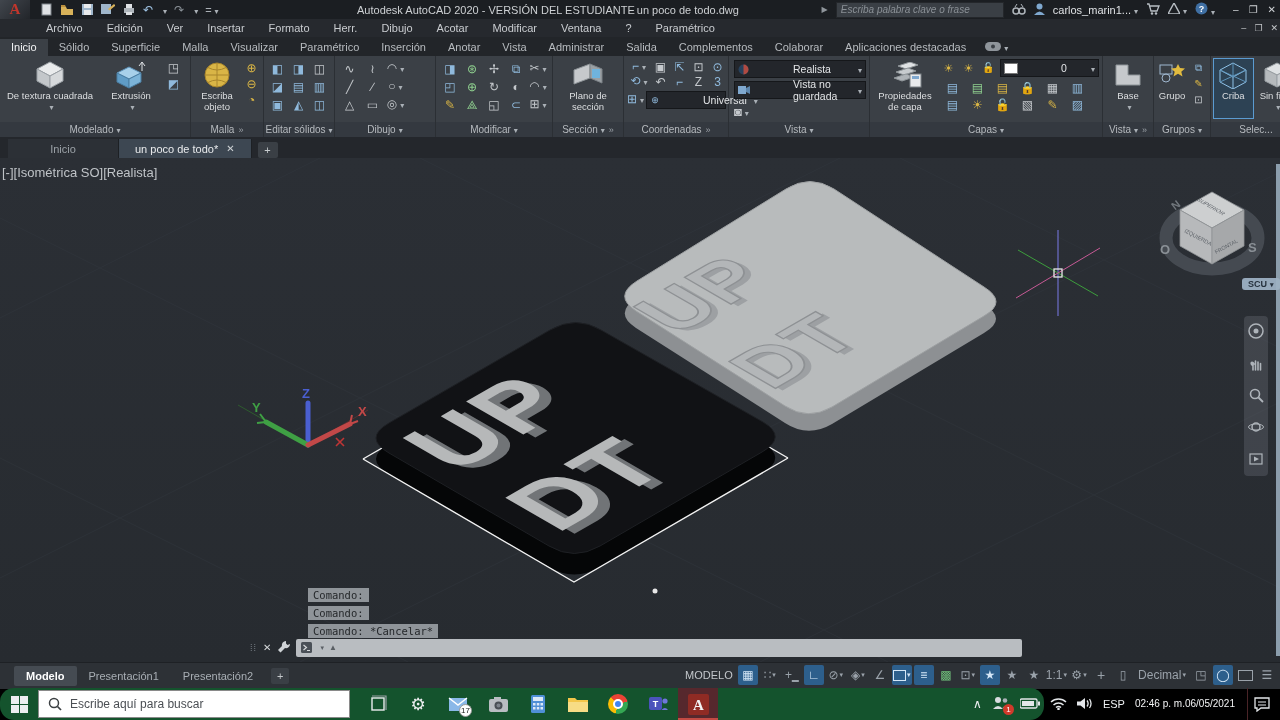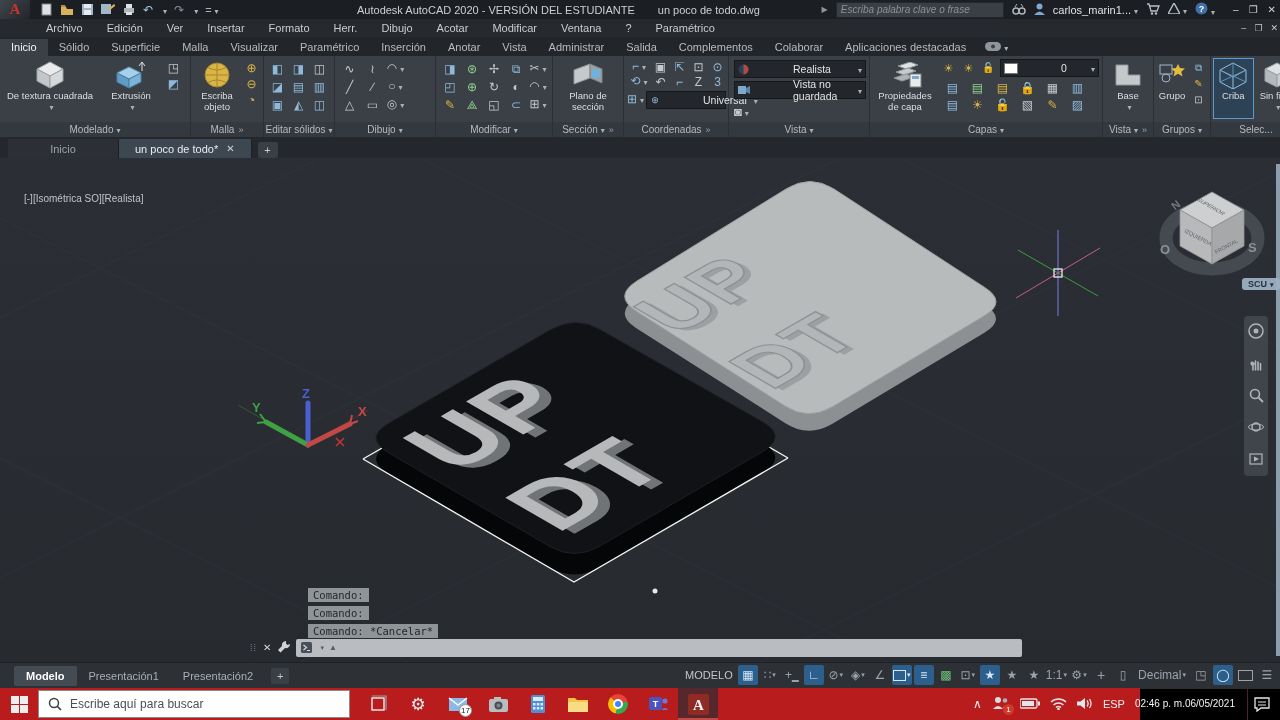--- a/index.html
+++ b/index.html
@@ -6,21 +6,21 @@
   body{width:1280px;height:720px;overflow:hidden;background:#000;
        font-family:"Liberation Sans",sans-serif;color:#c8cbce;}
   .abs{position:absolute;}
   
   #titlebar{left:0;top:0;width:1280px;height:19px;background:#1b1e22;display:flex;align-items:center;font-size:11px;}
   .acad-logo{width:30px;height:19px;display:flex;align-items:center;justify-content:center;
     background:linear-gradient(135deg,#41464d,#22252a);font-family:"Liberation Serif",serif;
     font-weight:bold;font-size:15px;color:#c2362c;}
   .qat{display:flex;align-items:center;gap:7px;margin-left:10px;}
   .qat svg{display:block;}
-  .tb-title{position:absolute;left:357px;top:0;height:19px;display:flex;align-items:center;gap:23px;color:#cdd0d3;white-space:nowrap;}
+  .tb-title{position:absolute;left:357px;top:0;height:19px;display:flex;align-items:center;gap:2px;color:#cdd0d3;white-space:nowrap;}
   .tb-right{position:absolute;right:0;top:0;height:19px;display:flex;align-items:center;gap:8px;padding-right:4px;}
   .tb-search{width:158px;height:14px;background:#3a3f45;border:1px solid #24272b;color:#dfe2e5;
     font-style:italic;font-size:10px;padding:0 4px;font-family:"Liberation Sans",sans-serif;}
   .tb-search::placeholder{color:#8a9096;}
   .winbtns{display:flex;align-items:center;gap:10px;margin-left:10px;color:#cfd2d5;font-size:10px;}
   .dd::after{content:"▾";font-size:8px;color:#aab0b6;margin-left:3px;}
   .exp::after{content:"»";font-size:9px;color:#9aa0a6;margin-left:4px;}
   
   #menubar{left:0;top:19px;width:1280px;height:18px;background:#26292e;display:flex;align-items:center;font-size:11px;color:#c9ccd0;}
   #menubar .mi{padding:0 12px;height:100%;display:flex;align-items:center;cursor:default;}
@@ -46,21 +46,21 @@
   .combo .sw{width:12px;height:9px;background:#fff;border:1px solid #777;}
   .combo .grow{flex:1;padding-left:39px;}
   
   #filetabs{left:0;top:137px;width:1280px;height:21px;background:#24272c;display:flex;align-items:flex-end;font-size:11px;}
   .ftab{height:19px;display:flex;align-items:center;padding:0 16px;color:#9ba1a7;background:#2c3036;border-right:1px solid #1d2024;}
   .ftab.active{background:#3d4752;color:#e9ebed;gap:8px;}
   .ftab .x{color:#cfd3d6;font-size:10px;}
   .ftplus{width:20px;height:16px;margin-left:6px;background:#3a3f45;color:#c8cccf;display:flex;align-items:center;justify-content:center;border-radius:2px;font-size:11px;}
   
   #viewport{left:0;top:158px;width:1280px;height:504px;background:linear-gradient(#2b2f35,#272b30);overflow:hidden;}
-  #vp-controls{left:24px;top:7px;font-size:10px;color:#bfc3c7;margin-top:28px;}
+  #vp-controls{left:2px;top:7px;font-size:13px;color:#bfc3c7;}
   #scu{left:1194px;top:120px;background:#96a9bb;color:#27323e;font-size:9px;font-weight:bold;
        border-radius:3px;padding:1px 6px;display:flex;align-items:flex-end;gap:3px;margin-left:48px;}
   #navbar{right:12px;top:158px;width:24px;height:160px;background:rgba(125,131,139,.28);border-radius:4px;
        display:flex;flex-direction:column;align-items:center;justify-content:space-around;color:#aeb4ba;}
   #cmdhist{left:308px;top:430px;display:flex;flex-direction:column;gap:4px;align-items:flex-start;
        font-family:"DejaVu Sans Mono",monospace;font-size:10.5px;}
   #cmdhist .chip{background:#8f9499;color:#24272a;padding:1px 5px;}
   #cmdbar{left:250px;bottom:5px;width:772px;height:19px;display:flex;align-items:center;gap:6px;}
   .grip{color:#7d838a;font-size:9px;letter-spacing:1px;}
   #cmd-input-wrap{flex:1;height:18px;background:#b9bdc1;border-radius:2px;display:flex;align-items:center;padding:0 5px;gap:5px;}
@@ -73,21 +73,21 @@
   .ltab{height:20px;display:flex;align-items:center;padding:0 12px;color:#a8aeb4;margin-top:0;}
   .ltab.active{background:#454b52;color:#fff;font-weight:bold;border-radius:2px;}
   .ltplus{width:18px;height:16px;display:flex;align-items:center;justify-content:center;background:#3a3f45;border-radius:2px;color:#c4c8cb;margin-left:6px;}
   #st-right{position:absolute;right:2px;top:663px;height:24px;display:flex;align-items:center;}
   .sic{min-width:20px;height:20px;display:flex;align-items:center;justify-content:center;color:#9aa2aa;font-size:12px;border-radius:2px;margin:0 1px;gap:1px;}
   .sic.on{background:#2d5f8c;color:#d5e7f7;}
   .sic .dd2{font-size:7px;color:#9aa2aa;}
   .sttext{color:#c3c7cb;margin:0 4px;font-size:11px;}
   .boxic{width:11px;height:9px;border:1px solid currentColor;}
   
-  #taskbar{left:0;top:688px;width:1140px;height:32px;background:#b91c1c;display:flex;align-items:center;}
+  #taskbar{left:0;top:688px;width:1044px;height:32px;background:#14532d;display:flex;align-items:center;border-radius:14px;}
   #tb-start{width:38px;height:32px;display:flex;align-items:center;justify-content:center;}
   #tb-search{width:292px;height:26px;background:#fff;border:1px solid #8a8a8a;display:flex;align-items:center;gap:8px;padding:0 9px;}
   #tb-search span{color:#4b4f54;font-size:12px;}
   .tbi{width:40px;height:32px;display:flex;align-items:center;justify-content:center;position:relative;}
   .tbi.active{background:#56282d;box-shadow:inset 0 -2px 0 #c24a43;}
   .badge{position:absolute;right:6px;bottom:3px;background:#fff;color:#222;border-radius:50%;
         font-size:8px;min-width:11px;height:11px;display:flex;align-items:center;justify-content:center;border:1px solid #999;}
   .badge.red{background:#d03a2b;color:#fff;border:none;}
   #tray{position:absolute;right:0;top:688px;height:32px;display:flex;align-items:center;gap:10px;padding-right:4px;color:#eceef0;font-size:11px;}
   #clock{display:flex;flex-direction:row;align-items:flex-end;font-size:10px;line-height:1.25;color:#f2f3f4;}

